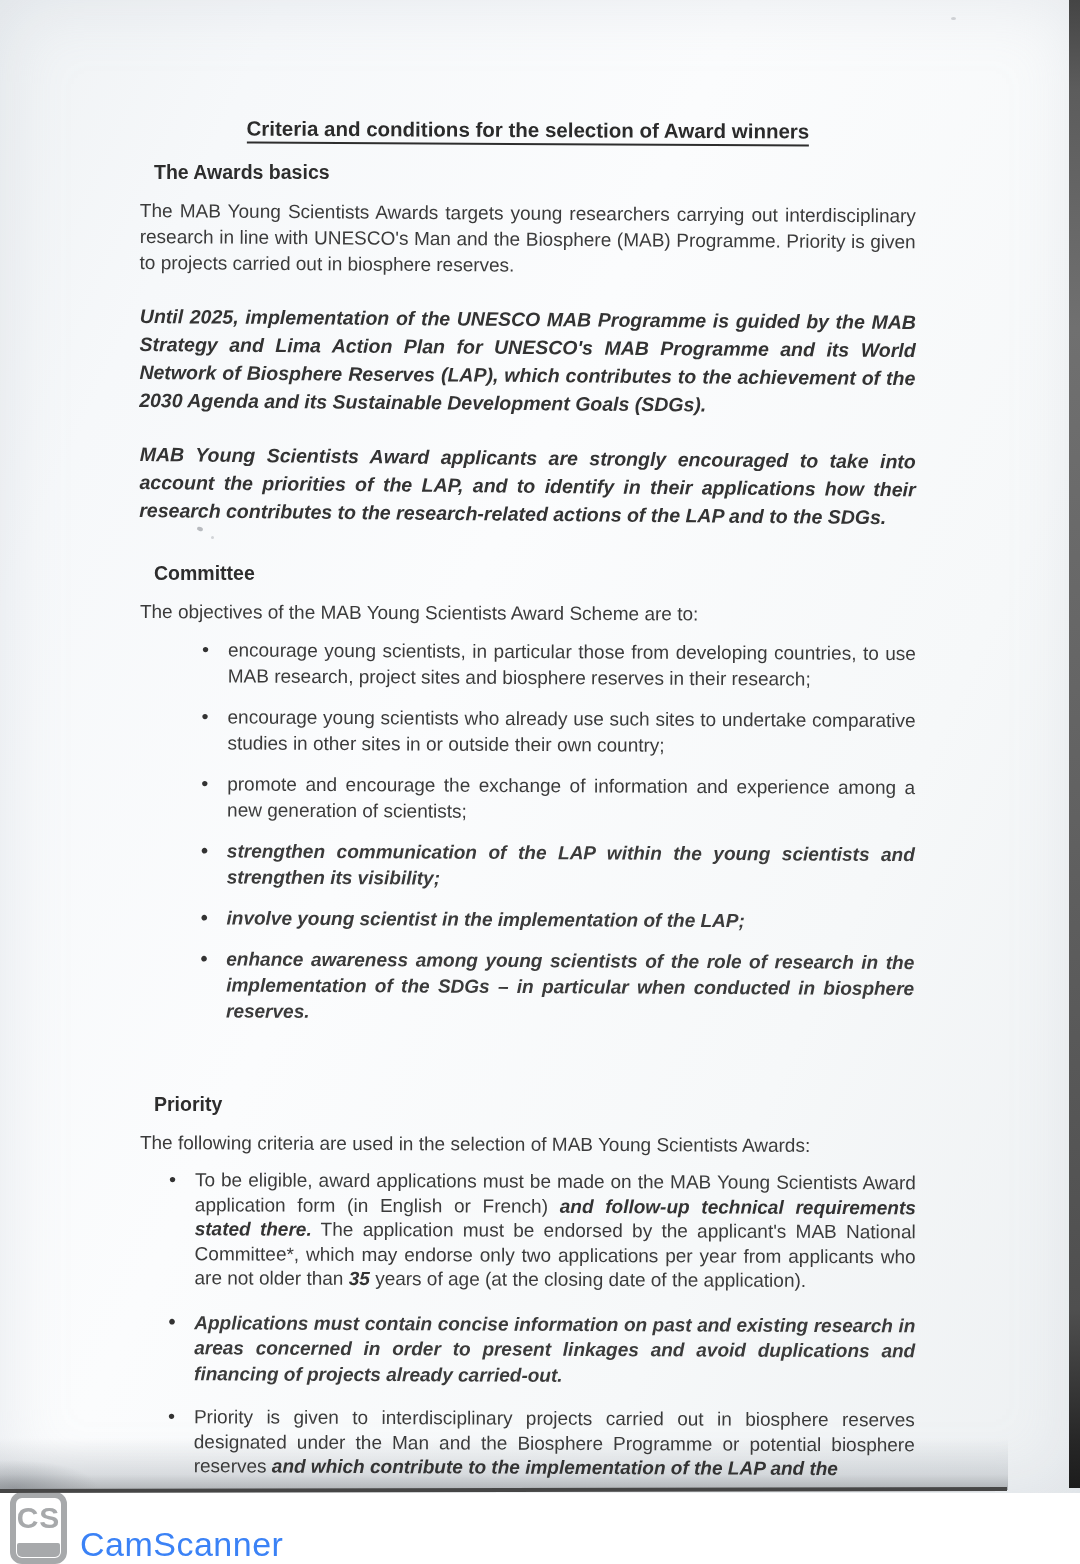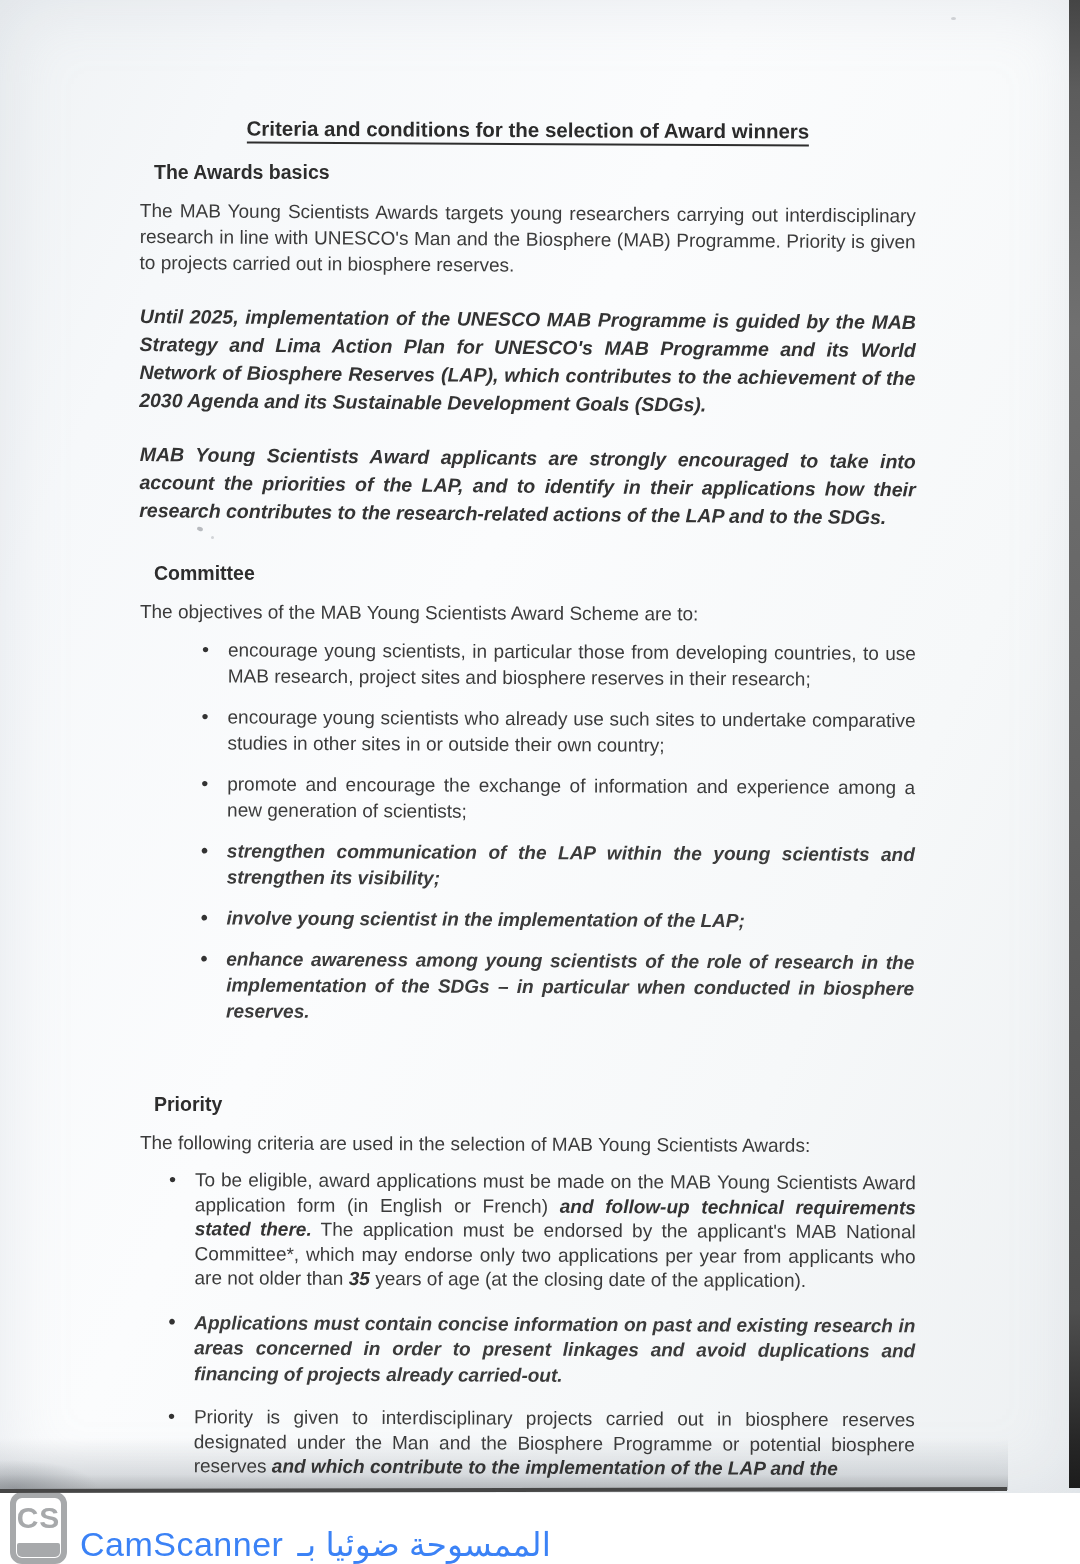--- a/index.html
+++ b/index.html
@@ -147,17 +147,16 @@
     <div class="date-line">August 2021</div>
   </div>
 
   <div class="footer-bar">
     <div class="cs-logo">
       <span class="cs-text">CS</span>
       <span class="cs-base"></span>
     </div>
     <div class="footer-text">
       <span class="footer-brand">CamScanner</span>
-      <span class="footer-arabic" dir="rtl">الممسوحة ضوئيا بـ</span>
     </div>
   </div>
 
 </div>
 
 </body></html>

